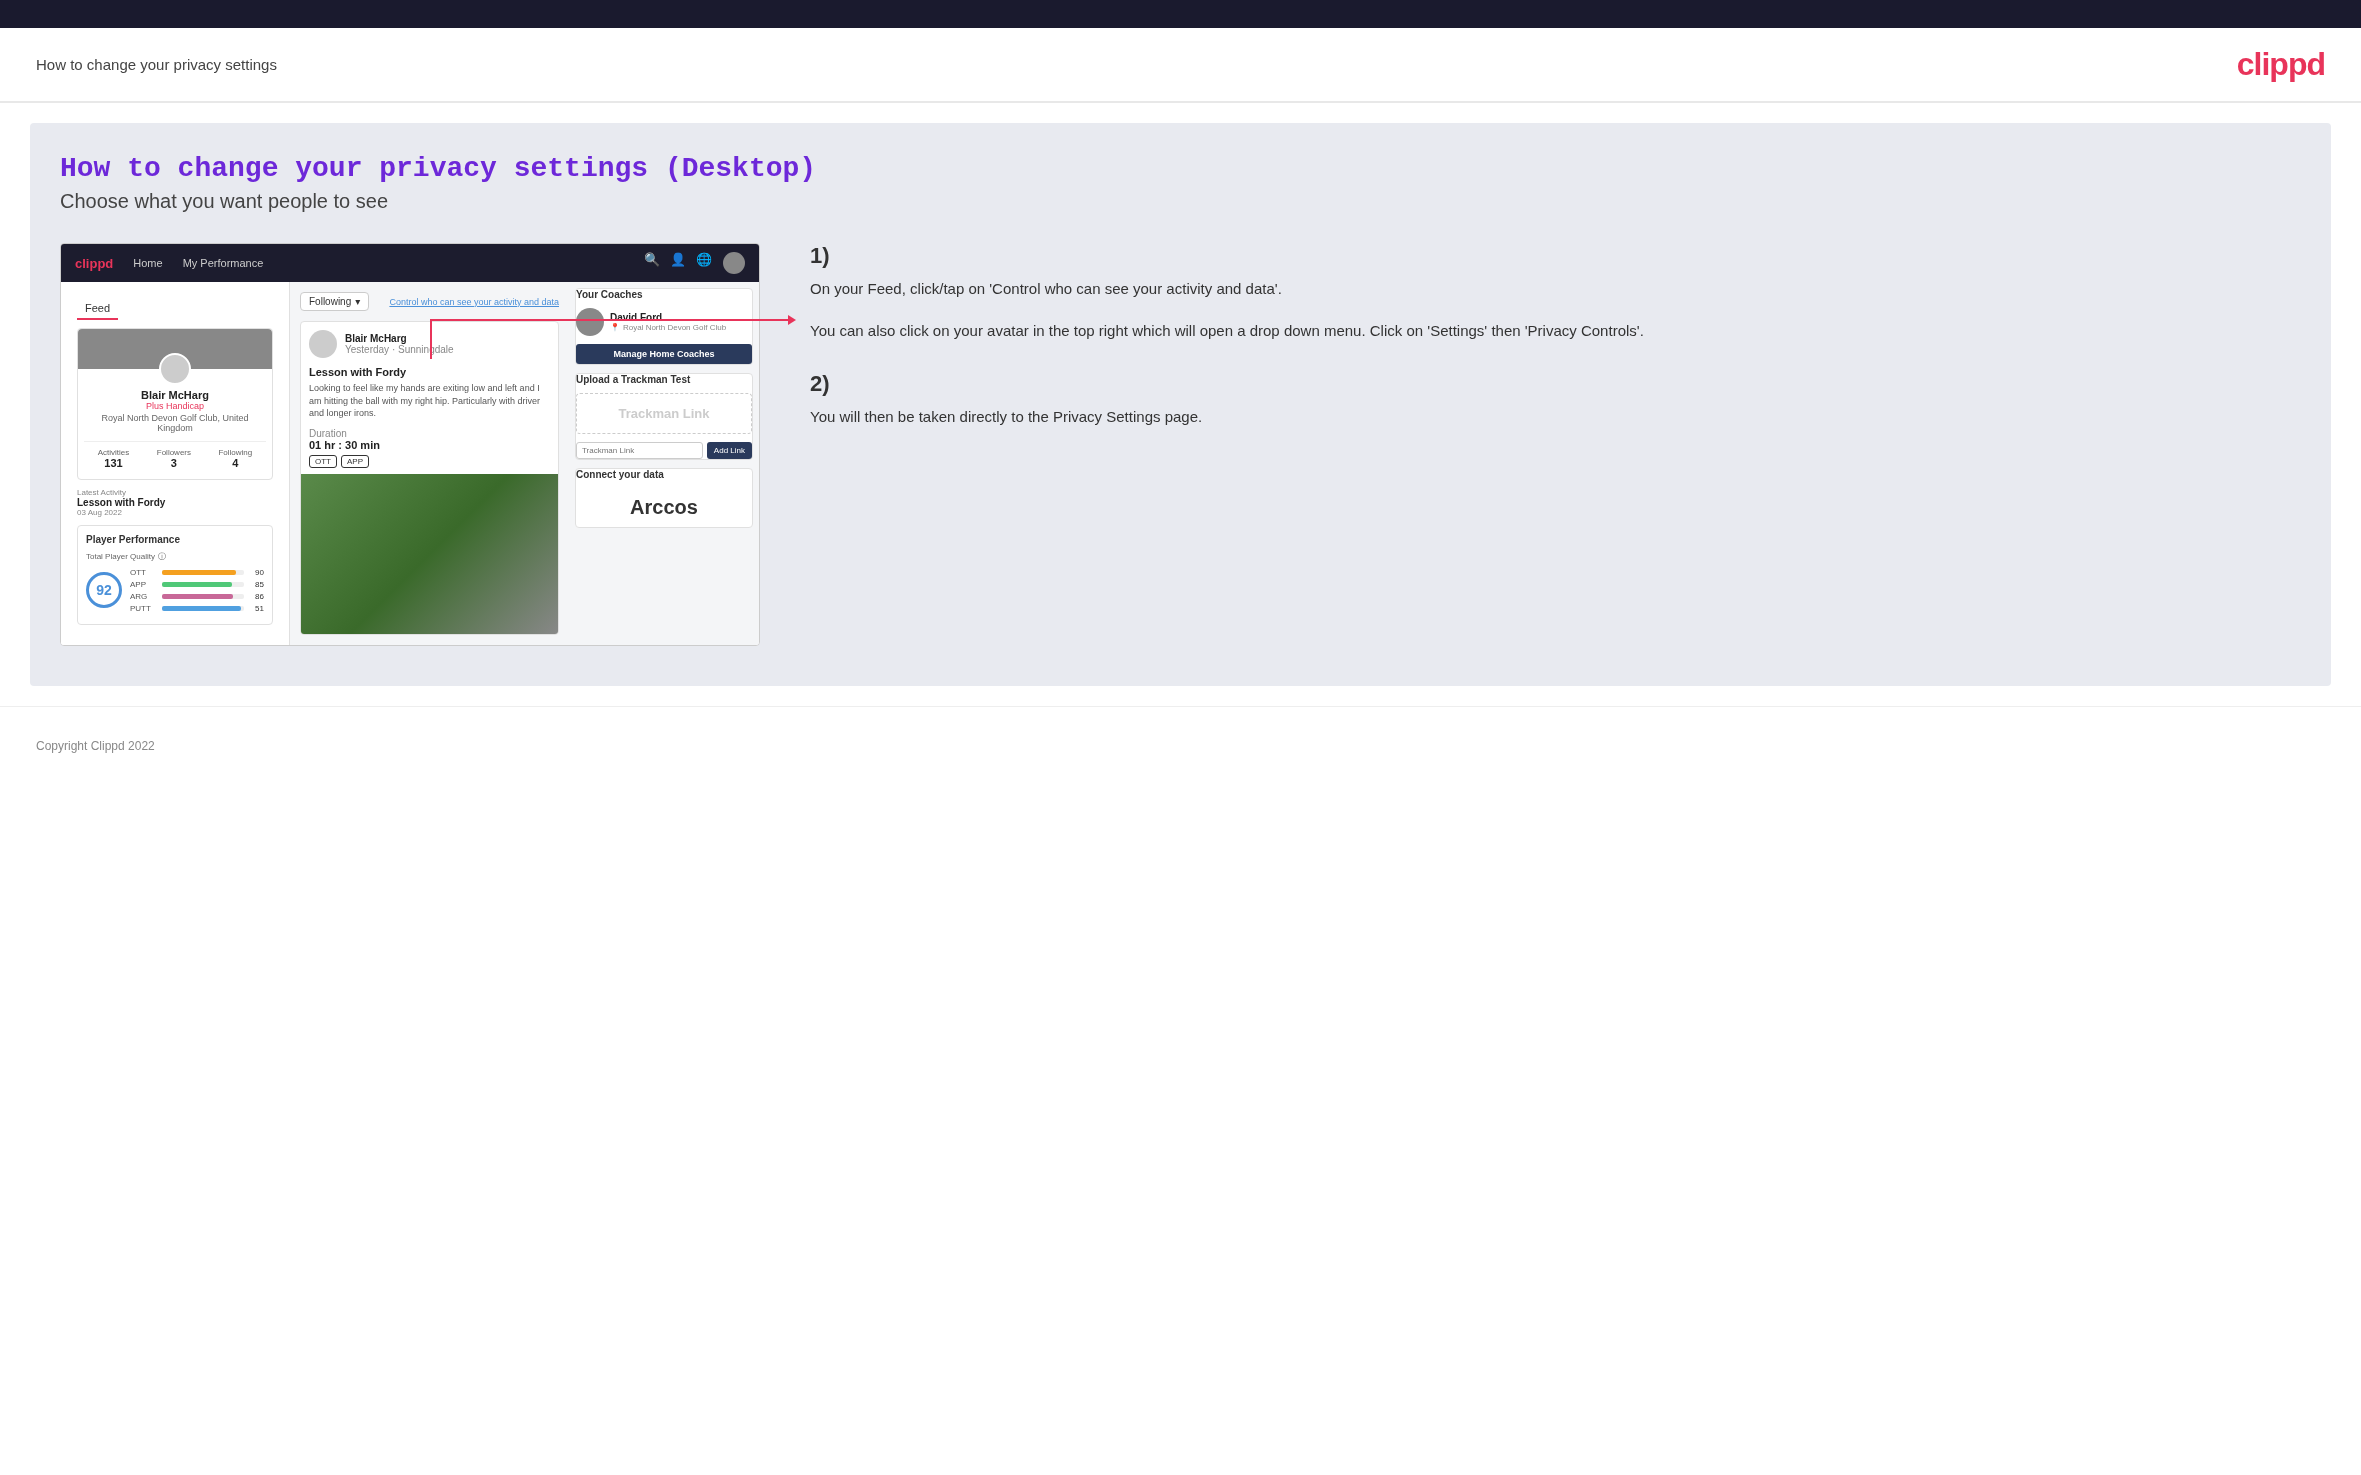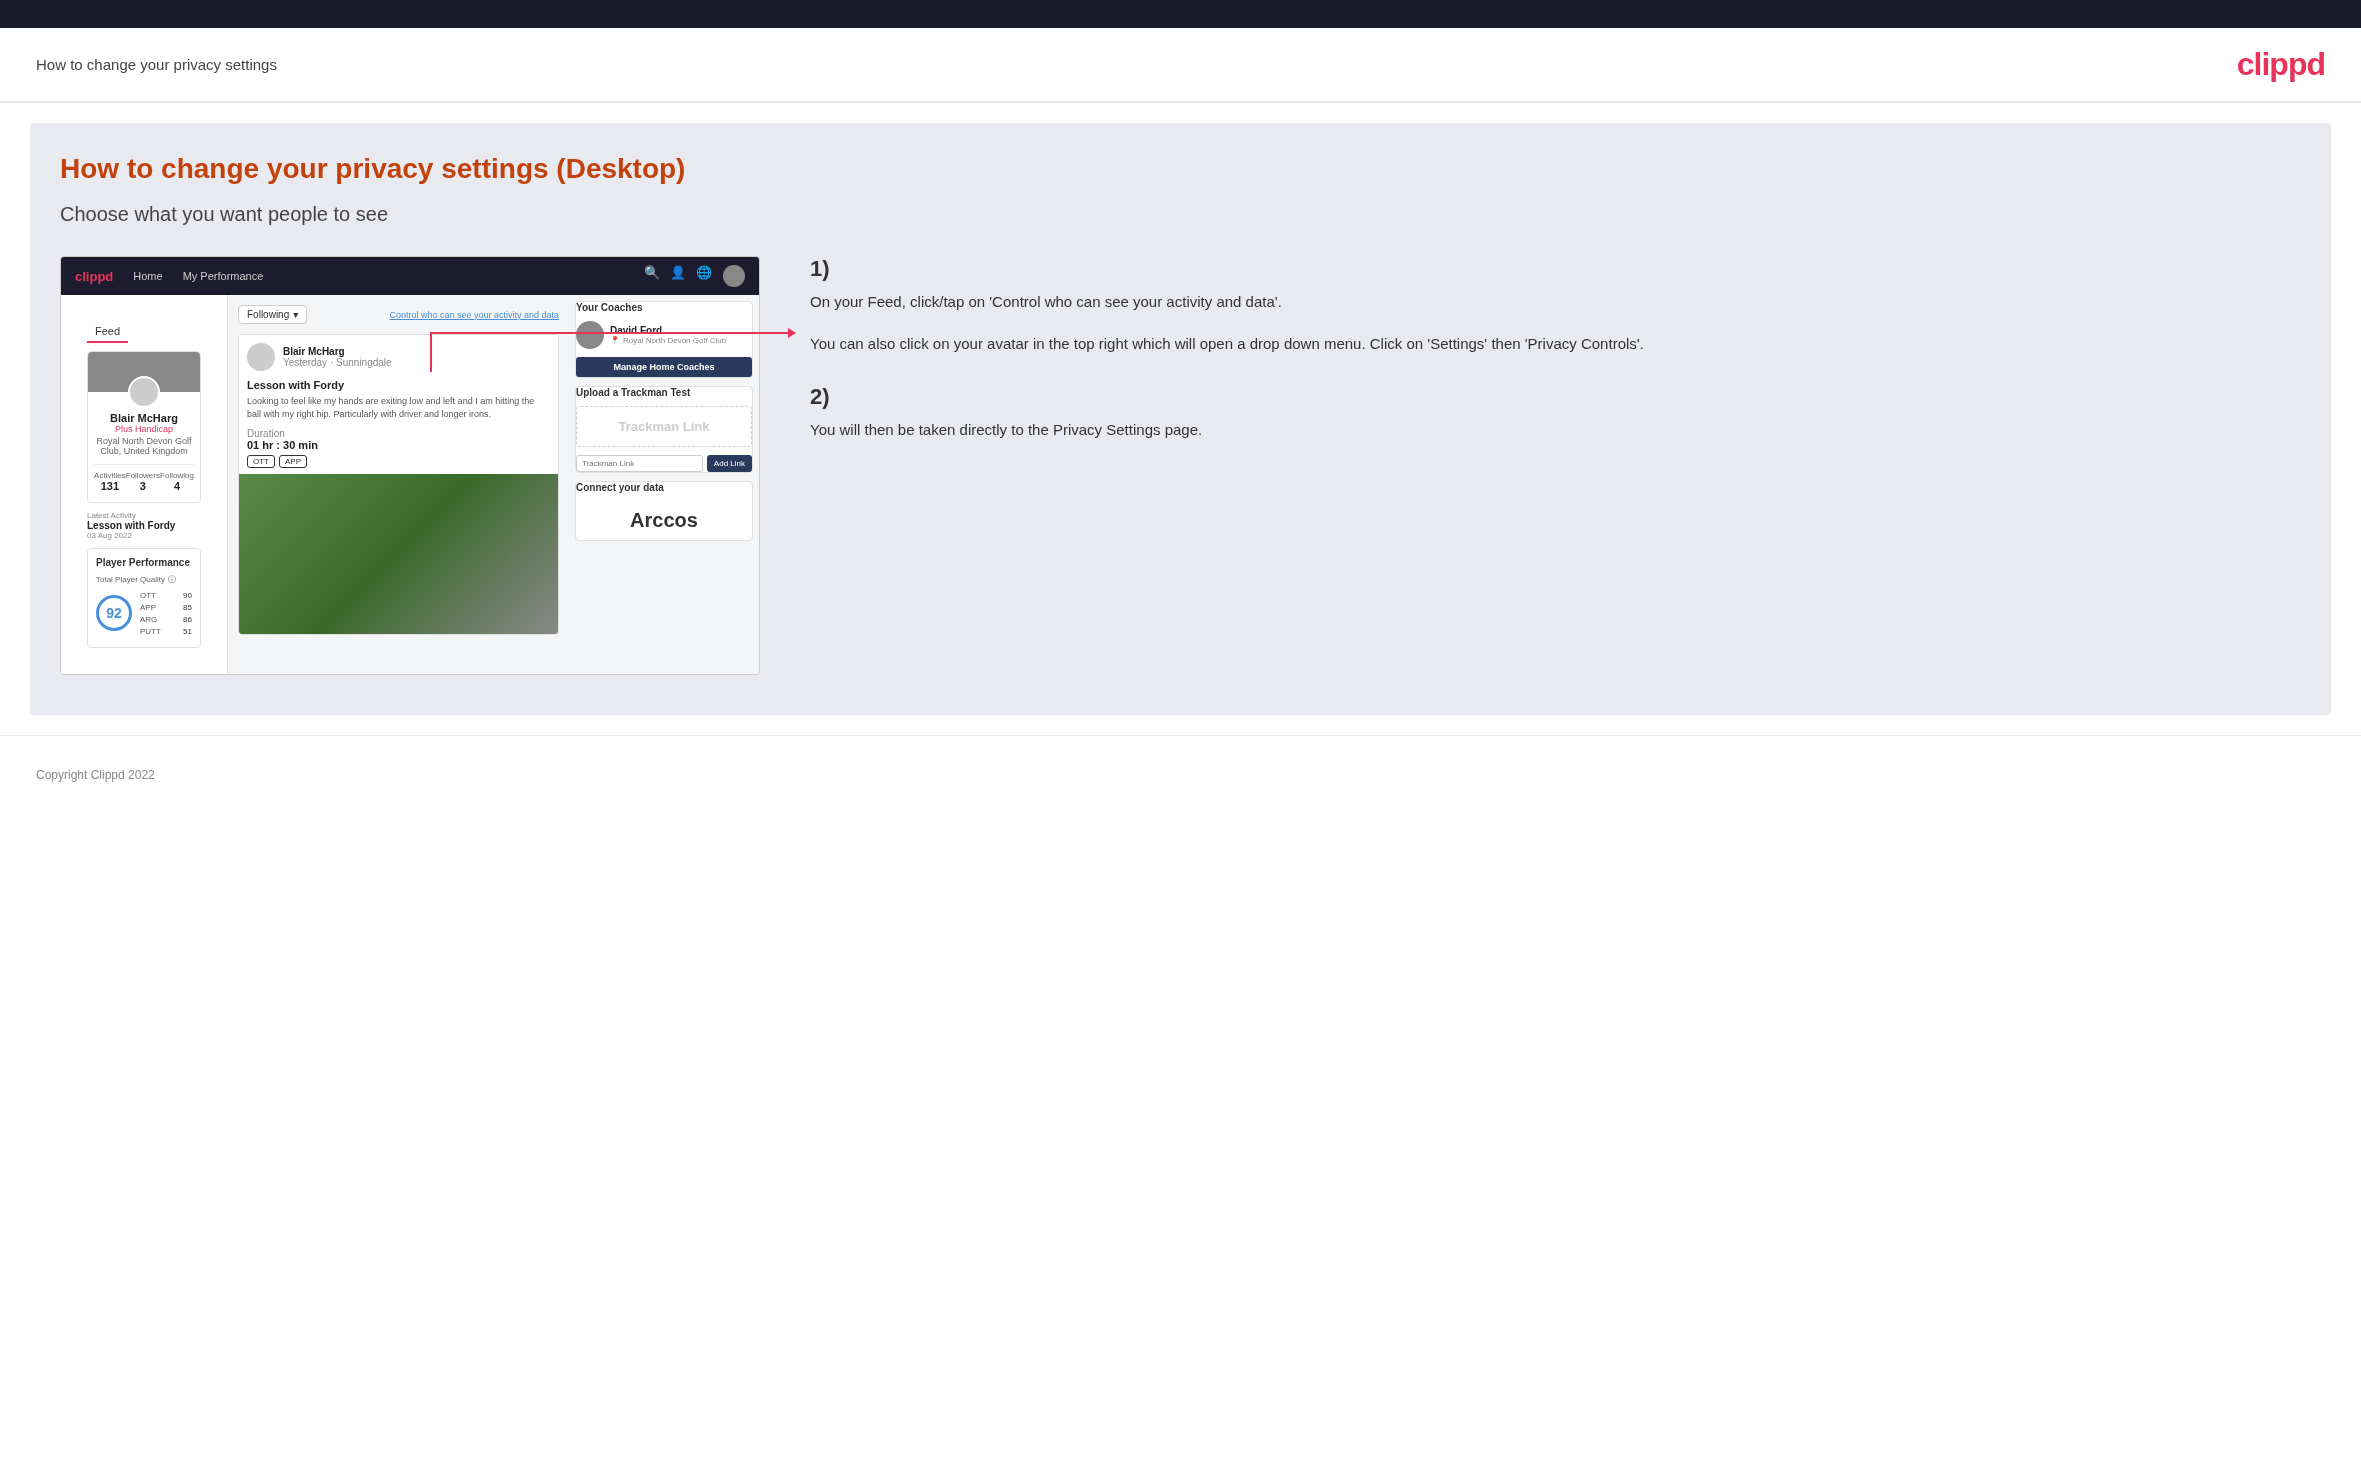--- a/index.html
+++ b/index.html
@@ -18,21 +18,21 @@
     .header-title { font-size: 15px; color: #444; }
     .clippd-logo { font-size: 32px; font-weight: 700; color: #e8345a; letter-spacing: -1px; }
 
     
     .main-content {
       background: #e8eaf0;
       margin: 20px 30px;
       padding: 30px 30px 40px 30px;
       border-radius: 4px;
     }
-    .main-title { font-size: 28px; font-weight: 700; color: #c2410c; margin-bottom: 18px; }
+    .main-title { font-size: 28px; font-weight: 700; color: #6d28d9; margin-bottom: 6px; font-family: Liberation Mono, monospace; }
     .main-subtitle { font-size: 20px; color: #444; margin-bottom: 30px; }
 
     
     .content-row {
       display: flex; gap: 40px; align-items: flex-start;
     }
     .screenshot-wrapper {
       flex: 0 0 700px; max-width: 700px; position: relative;
     }
 
@@ -58,22 +58,22 @@
       display: inline-block;
     }
 
     
     .app-body {
       display: flex; background: #f4f5f7;
     }
 
     
     .app-sidebar {
-      width: 167px; flex-shrink: 0; background: #fff; border-right: 1px solid #e0e0e0;
-      padding: 26px;
+      width: 229px; flex-shrink: 0; background: #fff; border-right: 1px solid #e0e0e0;
+      padding: 16px;
     }
     .feed-tab {
       font-size: 11px; color: #333; padding: 4px 8px; border-bottom: 2px solid #e8345a;
       display: inline-block; margin-bottom: 8px;
     }
     .profile-card {
       text-align: center; border: 1px solid #e0e0e0; border-radius: 4px; padding: 10px 6px;
     }
     .profile-banner {
       background: #888; height: 40px; border-radius: 4px 4px 0 0; margin: -10px -6px 0 -6px;

